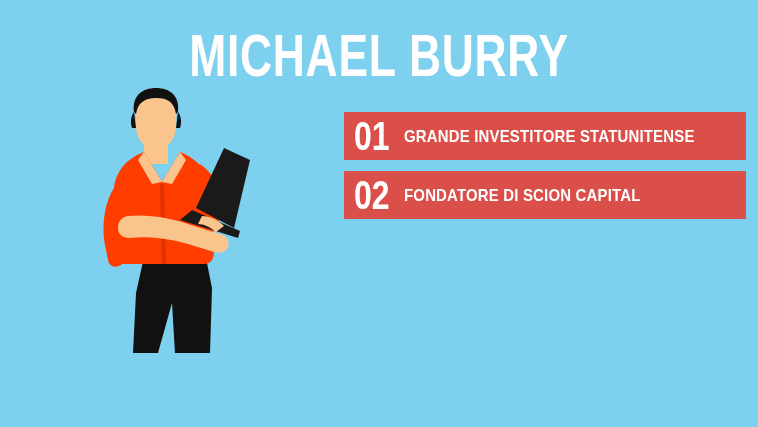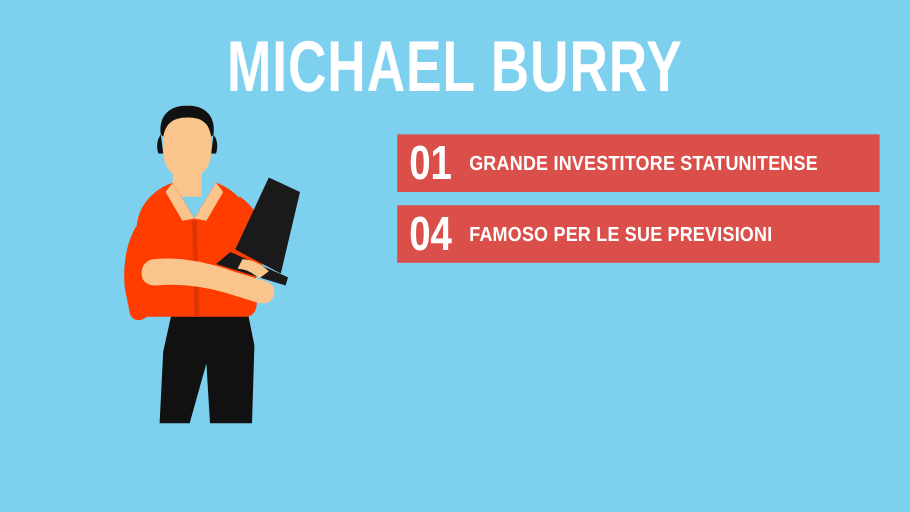--- a/index.html
+++ b/index.html
@@ -50,21 +50,21 @@
   }
   #illustration svg {
     display: block;
     width: 200px;
     height: 265px;
   }
 
   
   #bars-list {
     position: absolute;
-    left: 331px;
+    left: 344px;
     top: 112px;
     width: 402px;
   }
   .bar-row {
     position: relative;
     width: 402px;
     height: 48px;
     background: #da4f4a;
     margin-bottom: 11px;
     display: flex;
@@ -168,21 +168,21 @@
     </svg>
   </div>
 
   <div id="bars-list">
 
     <div class="bar-row">
       <span class="bar-number">01</span>
       <span class="bar-label">GRANDE INVESTITORE STATUNITENSE</span>
     </div>
 
+    <div class="bar-row">
+      <span class="bar-number">02</span>
+      <span class="bar-label">FONDATORE DI SCION CAPITAL</span>
+    </div>
 
 
-    <div class="bar-row">
-      <span class="bar-number">04</span>
-      <span class="bar-label">FAMOSO PER LE SUE PREVISIONI</span>
-    </div>
 
   </div>
 </div>
 
 </body></html>

